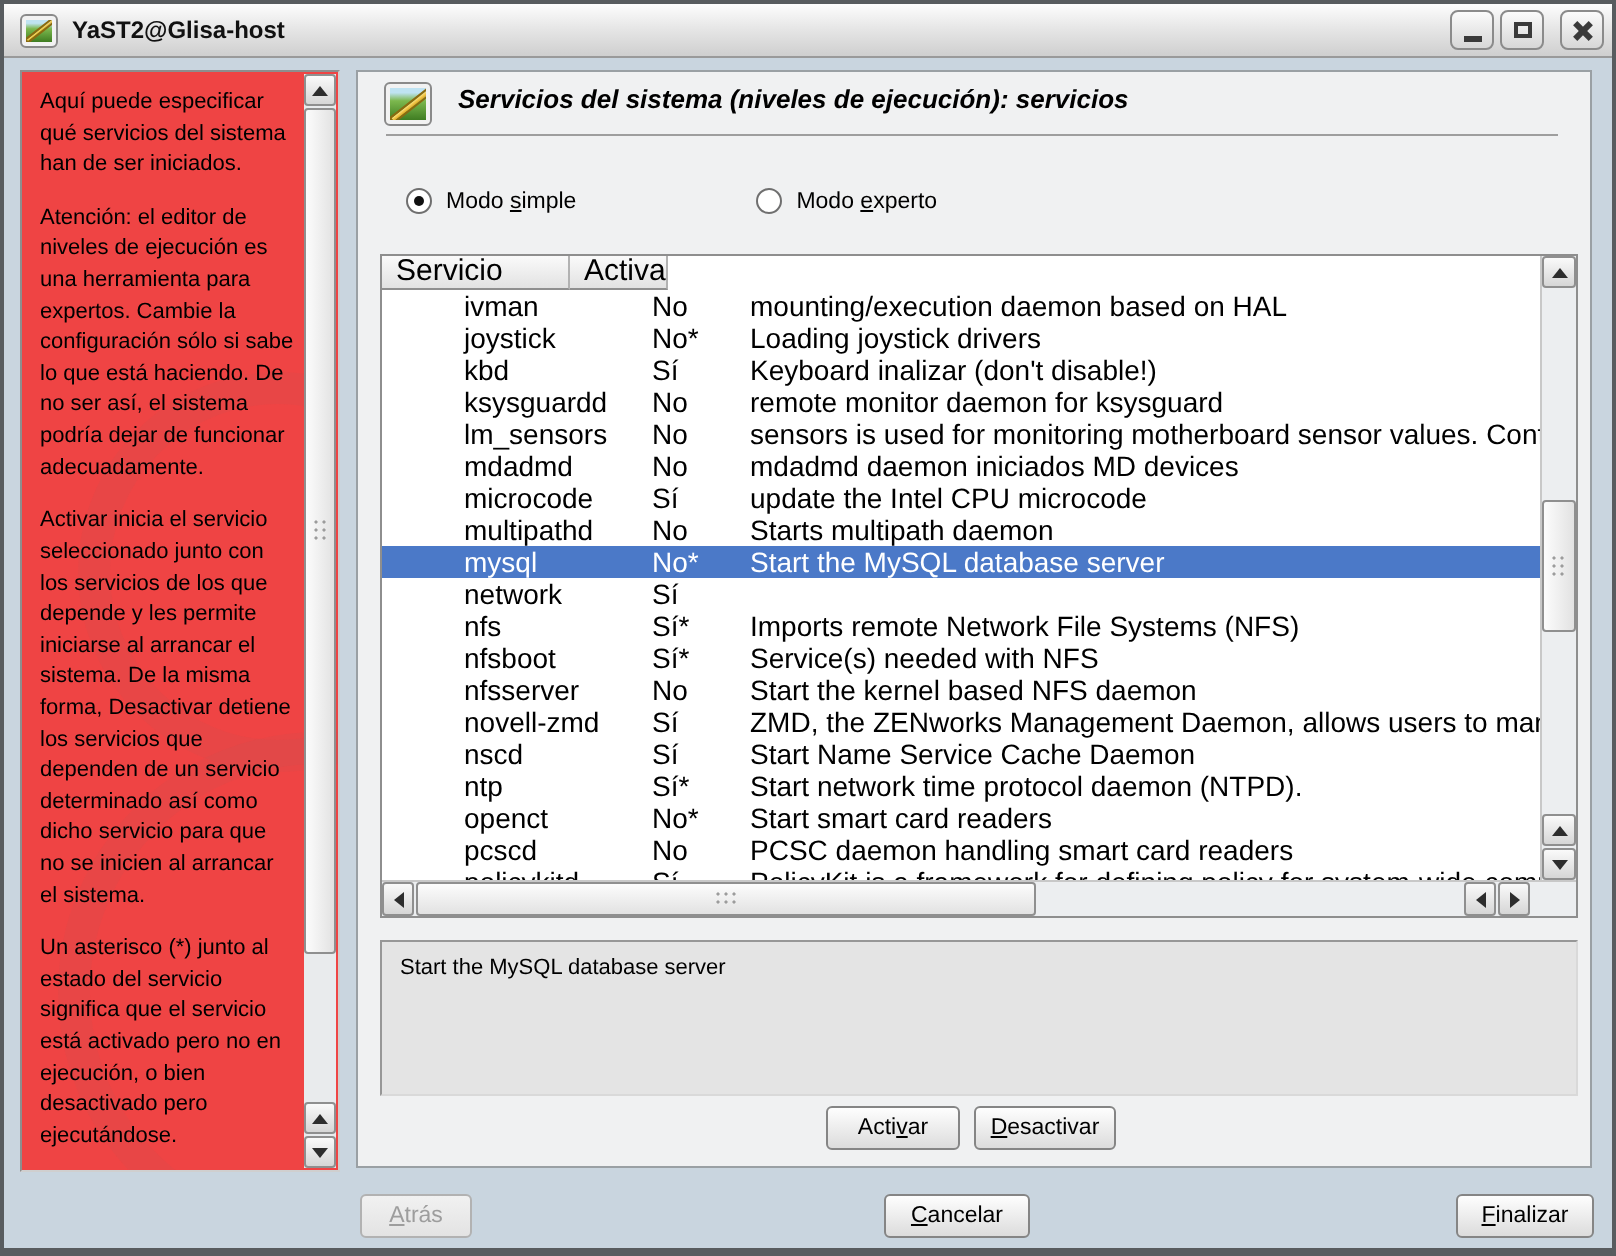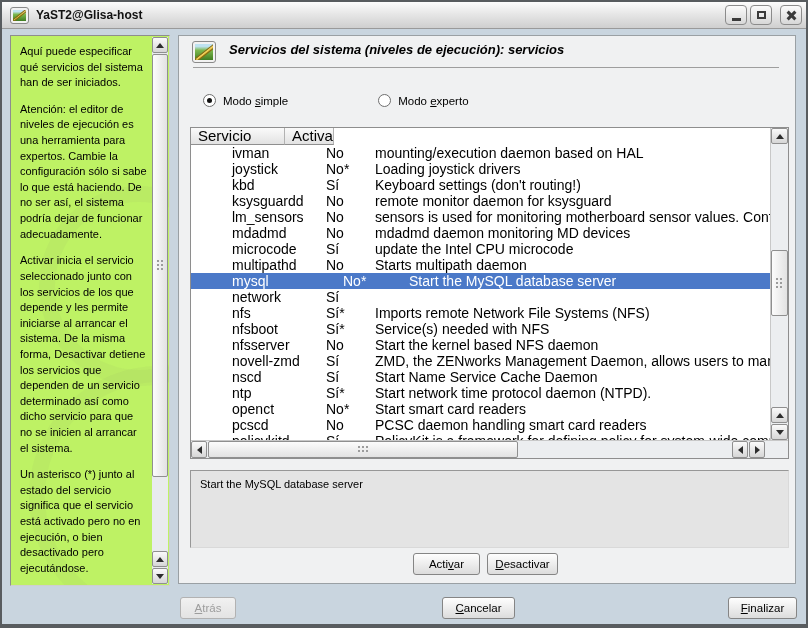--- a/index.html
+++ b/index.html
@@ -26,21 +26,21 @@
   .g-close::before { transform:rotate(45deg); }
   .g-close::after { transform:rotate(-45deg); }
 
   
   .yicon { position:relative; background:linear-gradient(#bfe3f2 15%,#7cb84e 40%,#3f7d22); 
            border:2px solid #f2f2f2; outline:1px solid #8a8a8a; border-radius:2px; overflow:hidden; }
   .yicon .pencil { position:absolute; width:135%; height:26%; background:linear-gradient(#ffe27a,#e0a921);
                    transform:rotate(-38deg); left:-12%; top:42%; border:1px solid #8a6a10; }
 
   
-  .help-panel { position:absolute; left:8px; top:33px; width:160px; height:551px; background:#bef264;
+  .help-panel { position:absolute; left:8px; top:33px; width:160px; height:551px; background:#ef4444;
                 border:1px solid #8e8e8e; border-right-color:#cfcfcf; border-bottom-color:#cfcfcf; overflow:hidden; }
   .wm-ring { position:absolute; border-radius:50%; border:16px solid rgba(120,120,120,0.05); }
   .help-text { position:absolute; left:0; top:0; right:17px; bottom:0; padding:8px 4px 6px 9px;
                font-size:11px; line-height:1.42; }
   .help-text p { margin-bottom:11px; }
 
   
   .sb-v { position:absolute; top:1px; right:1px; bottom:1px; width:16px; background:#e9ebed; }
   .sb-btn { position:absolute; background:linear-gradient(#fafafa,#d6d6d6); border:1px solid #8f8f8f;
             border-radius:2px; display:flex; align-items:center; justify-content:center; }
@@ -72,21 +72,21 @@
   
   .table-frame { position:absolute; left:11px; top:91px; width:599px; height:332px; background:#fff;
                  border:1px solid #8e8e8e; }
   .thead { position:absolute; left:0; top:0; right:18px; height:17px; display:flex; }
   .th { background:linear-gradient(#fafafa,#e2e2e2); border-right:1px solid #b2b2b2; border-bottom:1px solid #8f8f8f;
         font-size:15px; line-height:16px; padding-left:7px; white-space:nowrap; overflow:hidden; }
   .col0 { width:94px; flex:none; } .col1 { width:49px; flex:none; } .col2 { flex:1 1 auto; min-width:0; }
   .tbody { position:absolute; left:0; top:17px; right:18px; bottom:18px; overflow:hidden; }
   .tr { display:flex; height:16px; line-height:16px; font-size:14px; white-space:nowrap;padding-left:34px; }
   .td { overflow:hidden; padding-left:7px; }
-  .tr.selected { background:var(--sel,#4b79c8); color:#fff;gap:17px; }
+  .tr.selected { background:var(--sel,#4b79c8); color:#fff; }
 
   .t-sbv { position:absolute; top:0; right:0; bottom:18px; width:18px; background:#eceef0; border-left:1px solid #c8c8c8; }
   .t-sbh { position:absolute; left:0; right:0; bottom:0; height:18px; background:#eceef0; border-top:1px solid #c8c8c8; }
 
   
   .desc-box { position:absolute; left:11px; top:434px; width:599px; height:78px; background:#e4e4e4;
               border:1px solid #979797; border-right-color:#d9d9d9; border-bottom-color:#d9d9d9;
               font-size:11px; padding:7px 9px; }
 
   
@@ -181,36 +181,36 @@
             <div class="td col2">mounting/execution daemon based on HAL</div>
           </div>
           <div class="tr">
             <div class="td col0">joystick</div>
             <div class="td col1">No*</div>
             <div class="td col2">Loading joystick drivers</div>
           </div>
           <div class="tr">
             <div class="td col0">kbd</div>
             <div class="td col1">Sí</div>
-            <div class="td col2">Keyboard settings (don't routing!)</div>
+            <div class="td col2">Keyboard inalizar (don't disable!)</div>
           </div>
           <div class="tr">
             <div class="td col0">ksysguardd</div>
             <div class="td col1">No</div>
             <div class="td col2">remote monitor daemon for ksysguard</div>
           </div>
           <div class="tr">
             <div class="td col0">lm_sensors</div>
             <div class="td col1">No</div>
             <div class="td col2">sensors is used for monitoring motherboard sensor values. Config file is /etc/sysconfig/lm_</div>
           </div>
           <div class="tr">
             <div class="td col0">mdadmd</div>
             <div class="td col1">No</div>
-            <div class="td col2">mdadmd daemon monitoring MD devices</div>
+            <div class="td col2">mdadmd daemon iniciados MD devices</div>
           </div>
           <div class="tr">
             <div class="td col0">microcode</div>
             <div class="td col1">Sí</div>
             <div class="td col2">update the Intel CPU microcode</div>
           </div>
           <div class="tr">
             <div class="td col0">multipathd</div>
             <div class="td col1">No</div>
             <div class="td col2">Starts multipath daemon</div>

